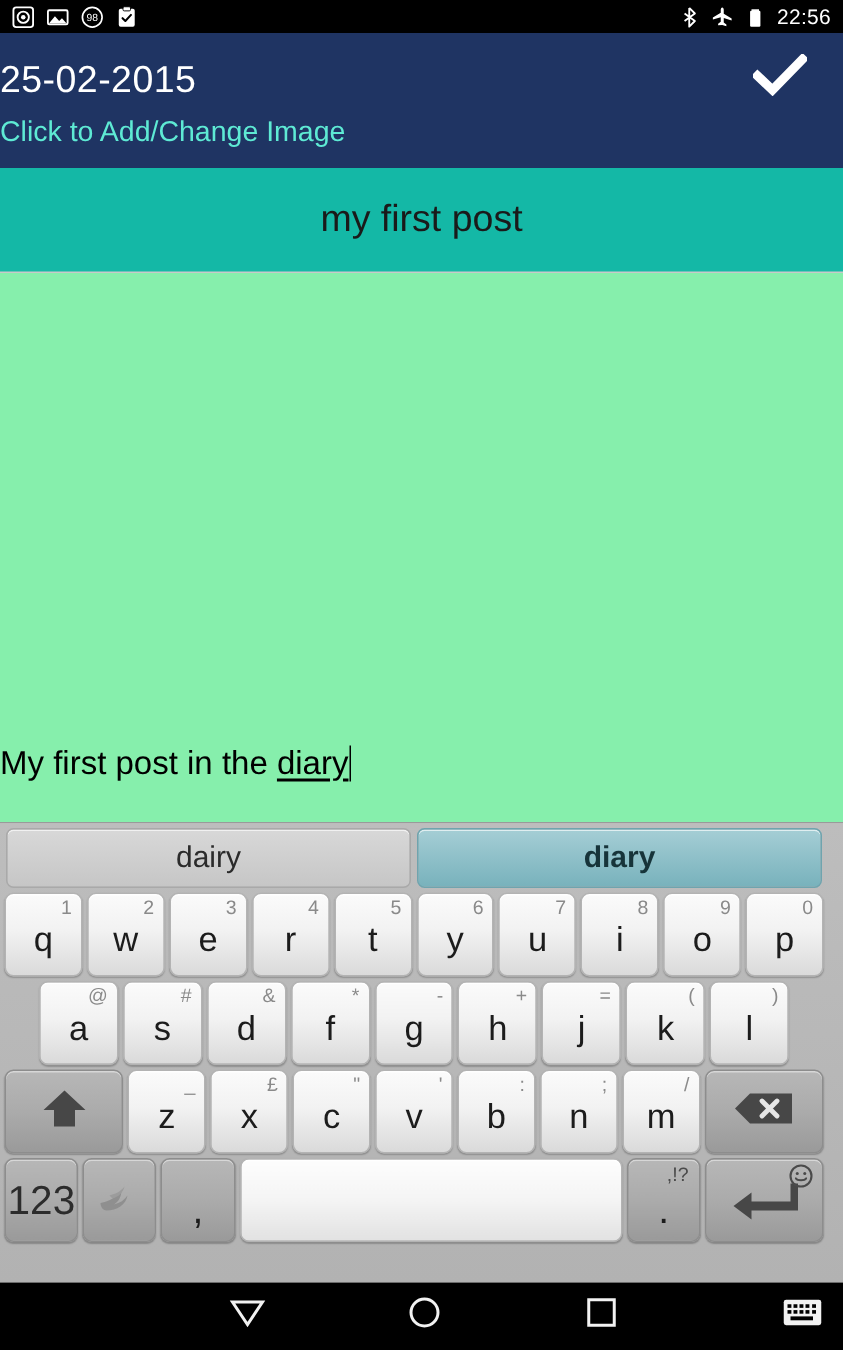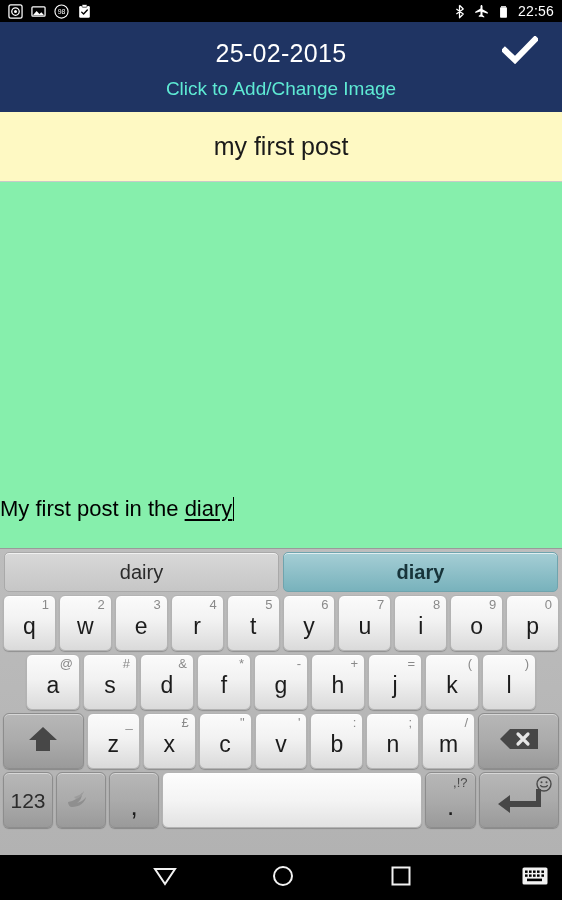--- a/index.html
+++ b/index.html
@@ -18,38 +18,38 @@
     padding:0 8px; flex:0 0 22px;
   }
   .sb-left { display:flex; align-items:center; gap:8px; }
   .sb-right { margin-left:auto; display:flex; align-items:center; gap:7px; }
   .sb-icon { width:15px; height:15px; display:block; }
   .sb-time { color:#fff; font-size:14px; letter-spacing:.2px; line-height:1; }
 
   
   .header {
     background:#1f3463; flex:0 0 90px; position:relative;
-    display:flex; flex-direction:column; align-items:center; justify-content:center;
+    display:flex; flex-direction:column; align-items:flex-start; justify-content:center;
   }
   .header-date {
     color:#fff; font-size:25px; font-weight:400; letter-spacing:.3px;
     margin-top:4px;
   }
   .header-sub {
     color:#5eead4; font-size:19px; font-weight:400; margin-top:10px;
   }
   .header-check {
     position:absolute; right:14px; top:8px; width:56px; height:44px;
     display:flex; align-items:center; justify-content:center; cursor:pointer;
   }
 
   
   .post-title-wrap {
     flex:0 0 70px; display:flex; align-items:center; justify-content:center;
-    border-bottom:1px solid #c9c9c9; background:#fef9c3;
+    border-bottom:1px solid #c9c9c9; background:#14b8a6;
   }
   .post-title {
     font-size:25px; color:#1a1a1a; font-weight:400; text-align:center;
   }
 
   
   .post-body {
     flex:1 1 auto; background:#86efac; padding:0 0 0 0; position:relative;
   }
   .post-body-text {
@@ -61,21 +61,21 @@
   }
   .caret {
     display:inline-block; width:1px; height:24px; background:#000;
     vertical-align:-5px; margin-left:1px;
   }
 
   
   .keyboard {
     flex:0 0 307px; background:#b9b9b9;
     background:linear-gradient(#bdbdbd,#b2b2b2);
-    display:flex; flex-direction:column; padding:3px 2px 2px 2px;
+    display:flex; flex-direction:column; padding:3px 12px 2px 2px;
     border-top:1px solid #9a9a9a;
   }
   .suggest-row {
     display:flex; gap:4px; height:40px; padding:0 2px 0 2px; margin-bottom:3px;
   }
   .suggest {
     flex:1 1 0; display:flex; align-items:center; justify-content:center;
     border-radius:5px; font-size:20px; color:#2b2b2b;
     background:linear-gradient(#d8d8d8,#c6c6c6);
     border:1px solid #a9a9a9;
@@ -338,21 +338,21 @@
           <svg width="42" height="24" viewBox="0 0 42 24">
               <path d="M12 2h28v20H12L2 12z" fill="#474747"></path>
               <path d="M20 7l10 10M30 7L20 17" stroke="#e6e6e6" stroke-width="3.2" stroke-linecap="round"></path>
             </svg>
         </span>
       </div>
     </div>
 
     <div class="krow">
       <div class="key fn num">
-          <span class="main" style="font-size:21px;">123</span>
+          <span class="main" style="font-size:27px;">123</span>
         </div>
       <div class="key fn swift">
         <span>
           <svg width="30" height="24" viewBox="0 0 30 24">
               <path d="M2 16c6-1 11-4 14-9 0 5-2 8-5 10 4-1 7-3 9-6-1 6-7 10-14 10-2 0-4-2-4-5z" fill="#8f8f8f"></path>
               <path d="M8 11c4-1 8-3 10-6-1 4-4 7-8 8z" fill="#9c9c9c"></path>
             </svg>
         </span>
       </div>
       <div class="key fn comma">

